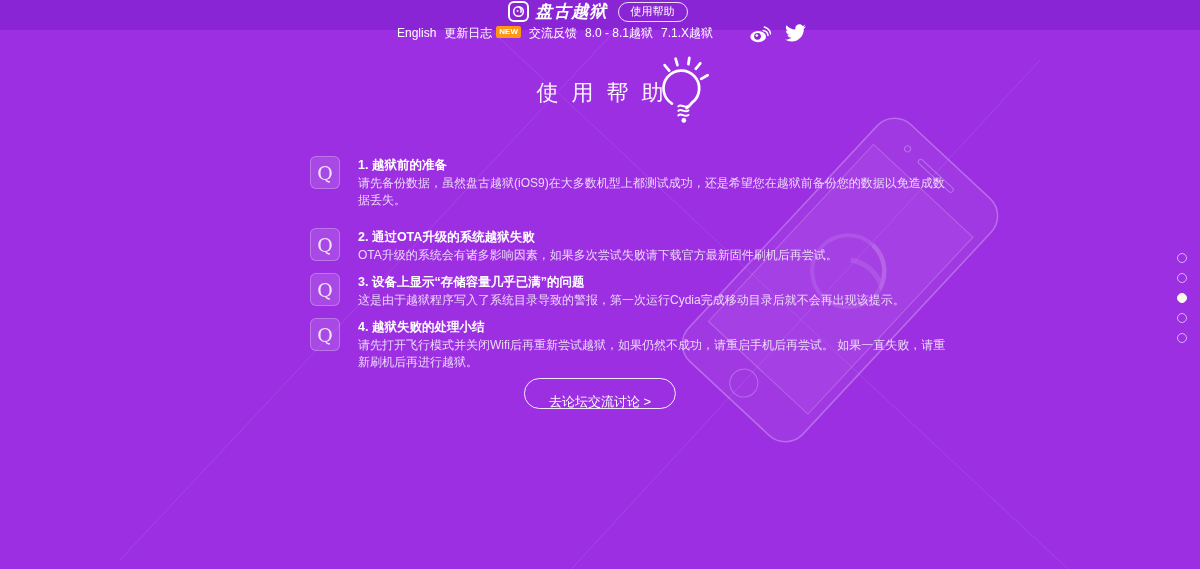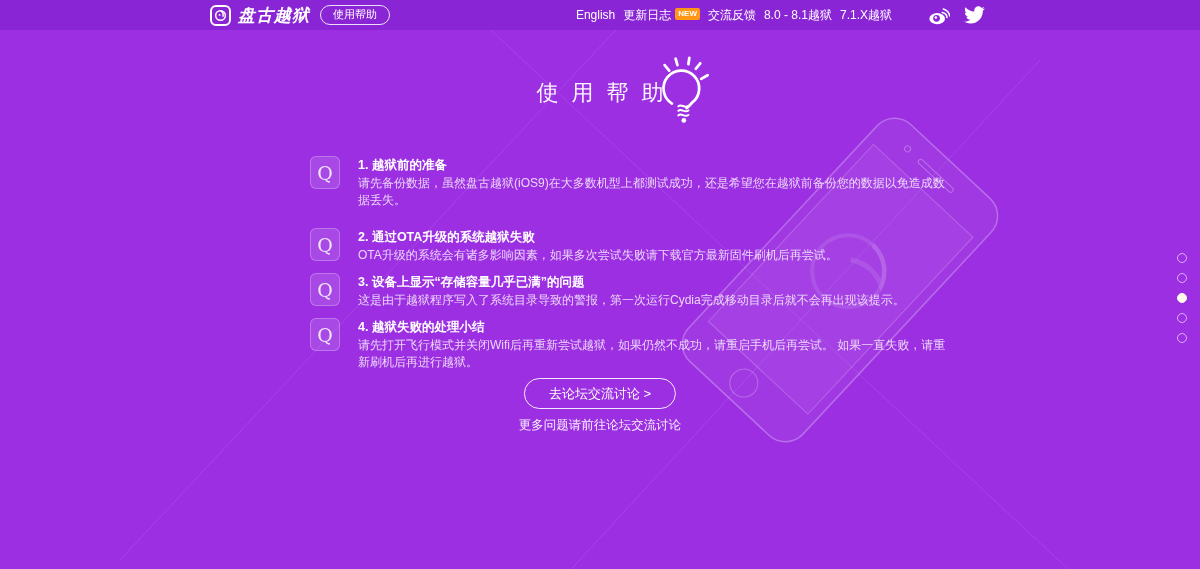--- a/index.html
+++ b/index.html
@@ -3,21 +3,21 @@
 <meta charset="utf-8">
 <style>
   * { margin:0; padding:0; box-sizing:border-box; }
   html,body { width:1200px; height:569px; overflow:hidden; }
   body { font-family:"Liberation Sans","DejaVu Sans",sans-serif; }
   .page { position:relative; width:1200px; height:569px; background:#9c2fe2; overflow:hidden; }
 
   
   .header { position:absolute; top:0; left:0; width:1200px; height:30px; background:#8a25d6;
             display:flex; align-items:center; justify-content:space-between;
-            padding:0 215px 0 210px; z-index:5; }
+            padding:0 215px 0 210px; z-index:5;flex-direction:column; }
   .brand { display:flex; align-items:center; }
   .logo-box { width:21px; height:21px; border:2px solid #fff; border-radius:6px;
               display:flex; align-items:center; justify-content:center; margin-right:7px; }
   .logo-text { color:#fff; font-size:17px; font-weight:bold; font-style:italic; letter-spacing:1px; }
   .dl-pill { margin-left:10px; border:1px solid rgba(255,255,255,.85); border-radius:10px;
              color:#fff; font-size:11px; padding:1px 12px 2px; cursor:pointer; white-space:nowrap; }
   .nav { display:flex; align-items:center; }
   .nav-item { color:#fff; font-size:12px; margin-left:8px; cursor:pointer; white-space:nowrap; position:relative; }
   .badge { display:inline-block; background:#ff9615; color:#fff; font-size:8px; font-weight:bold;
            line-height:10px; padding:1px 3px; border-radius:2px; margin-left:4px; transform:translateY(-3px);text-align:right; }
@@ -41,21 +41,21 @@
   .q-box { width:30px; height:33px; background:rgba(255,255,255,.13); border:1px solid rgba(255,255,255,.25);
            border-radius:6px; display:flex; align-items:center; justify-content:center;
            margin-right:18px; flex:none; }
   .q-box span { font-family:"DejaVu Serif","Liberation Serif",serif; font-size:19px;
                 color:rgba(255,255,255,.85); }
   .faq-title { color:#fff; font-size:12.5px; font-weight:bold; line-height:19px; }
   .faq-line { color:rgba(255,255,255,.8); font-size:12px; line-height:17px; }
 
   
   .forum-btn { position:absolute; top:378px; left:50%; transform:translateX(-50%);
-               height:31px; line-height:29px; padding:0 24px; border:1px solid rgba(255,255,255,.9);
+               height:31px; line-height:29px; padding:8px 24px; border:1px solid rgba(255,255,255,.9);
                border-radius:16px; color:#fff; font-size:13px; cursor:pointer; white-space:nowrap; z-index:3; }
   .footer-note { position:absolute; top:417px; left:0; width:1200px; text-align:center;
                  color:rgba(255,255,255,.92); font-size:12.5px; z-index:3; }
 
   
   .dots { position:absolute; left:1177px; top:253px; z-index:4; }
   .dot { width:10px; height:10px; border:1px solid rgba(255,255,255,.6); border-radius:50%;
          margin-bottom:10px; cursor:pointer; }
   .dot.active { background:#fdfbee; border-color:#fdfbee; }
 </style>
@@ -170,21 +170,20 @@
         </span>
       <div>
         <div class="faq-title">4. 越狱失败的处理小结</div>
         <div class="faq-line">请先打开飞行模式并关闭Wifi后再重新尝试越狱，如果仍然不成功，请重启手机后再尝试。 如果一直失败，请重新刷机后再进行越狱。</div>
       </div>
     </div>
 
   </div>
 
   <div class="forum-btn">去论坛交流讨论 &gt;</div>
-  <div class="footer-note">更多问题请前往论坛交流讨论</div>
 
   <div class="dots">
     <div class="dot"></div>
     <div class="dot"></div>
     <div class="dot active"></div>
     <div class="dot"></div>
     <div class="dot"></div>
   </div>
 
 </div>

